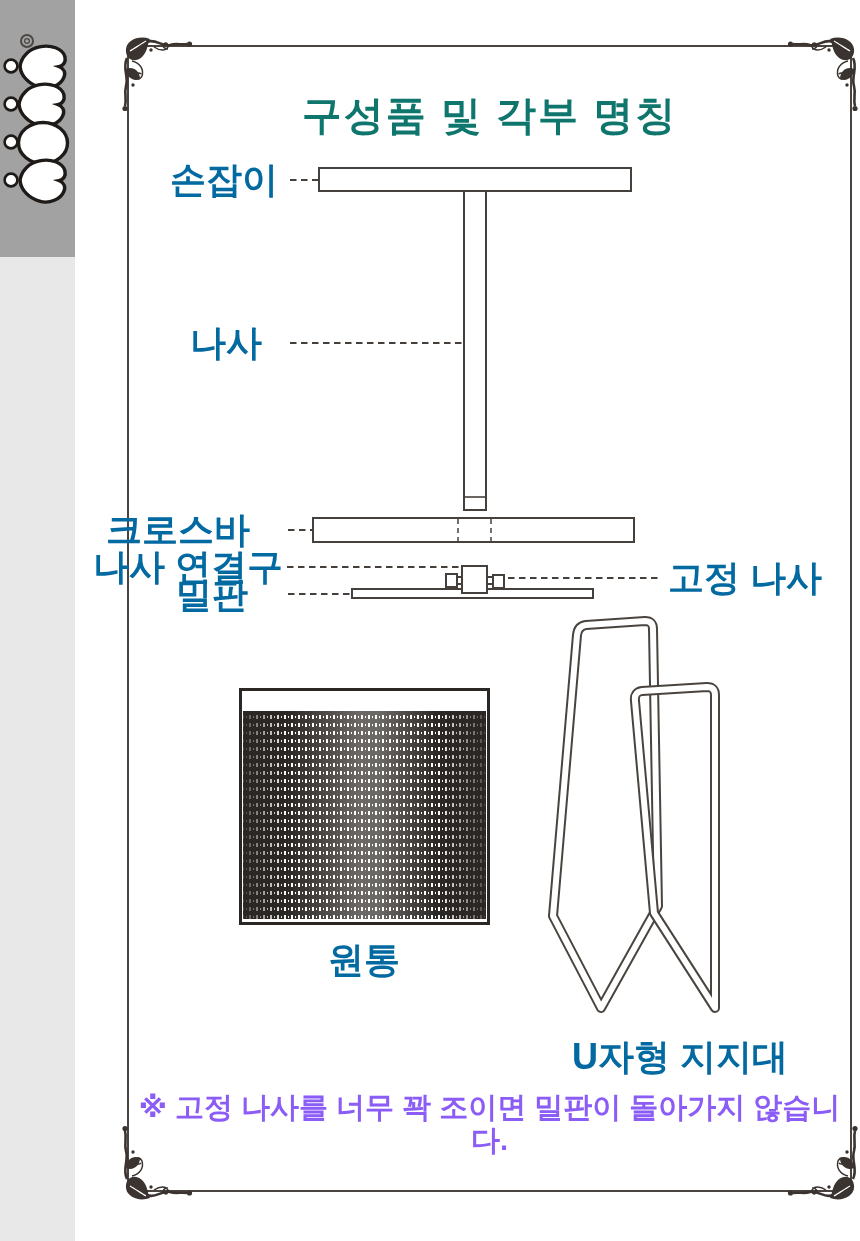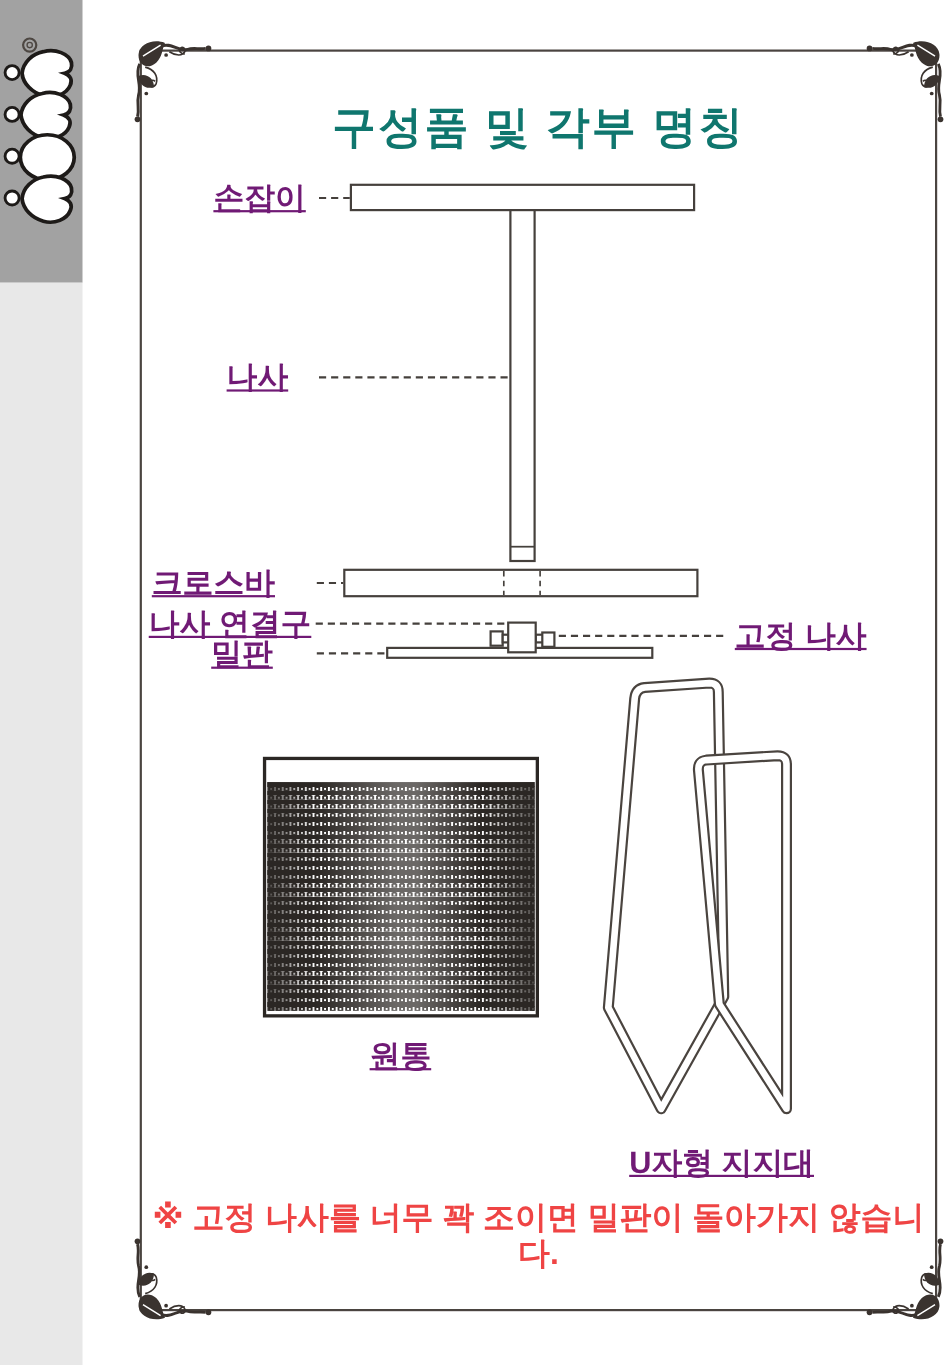--- a/index.html
+++ b/index.html
@@ -25,34 +25,34 @@
   .corner.tr { left:783px; top:36px; transform:scaleX(-1); }
   .corner.bl { left:117px; top:1121px; transform:scaleY(-1); }
   .corner.br { left:783px; top:1121px; transform:rotate(180deg); }
   
   .title {
     position:absolute; left:127px; top:88px; width:725px;
     text-align:center; font-size:40px; font-weight:bold; letter-spacing:2px;
     color:#0f766e;
   }
   .part-label {
-    position:absolute; font-size:28px; font-weight:bold; color:#701a75;
-    white-space:nowrap; line-height:34px;text-decoration:underline;
+    position:absolute; font-size:36px; font-weight:bold; color:#0369a1;
+    white-space:nowrap; line-height:34px;
   }
   .lbl-handle        { right:582px; top:163px; }
   .lbl-screw         { right:598px; top:326px; }
   .lbl-crossbar      { right:610px; top:513px;margin-left:40px; }
   .lbl-connector     { right:577px; top:550px; }
   .lbl-plate         { right:612px; top:578px; }
   .lbl-fixscrew      { left:668px;  top:561px; }
   .lbl-cylinder      { left:244px;  top:943px; width:240px; text-align:center; }
   .lbl-usupport      { left:572px;  top:1040px; }
   .note {
     position:absolute; left:127px; top:1091px; width:725px; text-align:center;
-    font-size:29px; font-weight:bold; color:#ef4444; line-height:33px;
+    font-size:29px; font-weight:bold; color:#8b5cf6; line-height:33px;
   }
   
   .diagram { position:absolute; left:0; top:0; }
   
   .cylinder {
     position:absolute; left:239px; top:688px; width:251px; height:237px;
     border:3px solid #2b2724; background:#ffffff;
   }
   .cyl-pattern {
     position:absolute; left:1px; right:1px; top:20px; bottom:3px;

